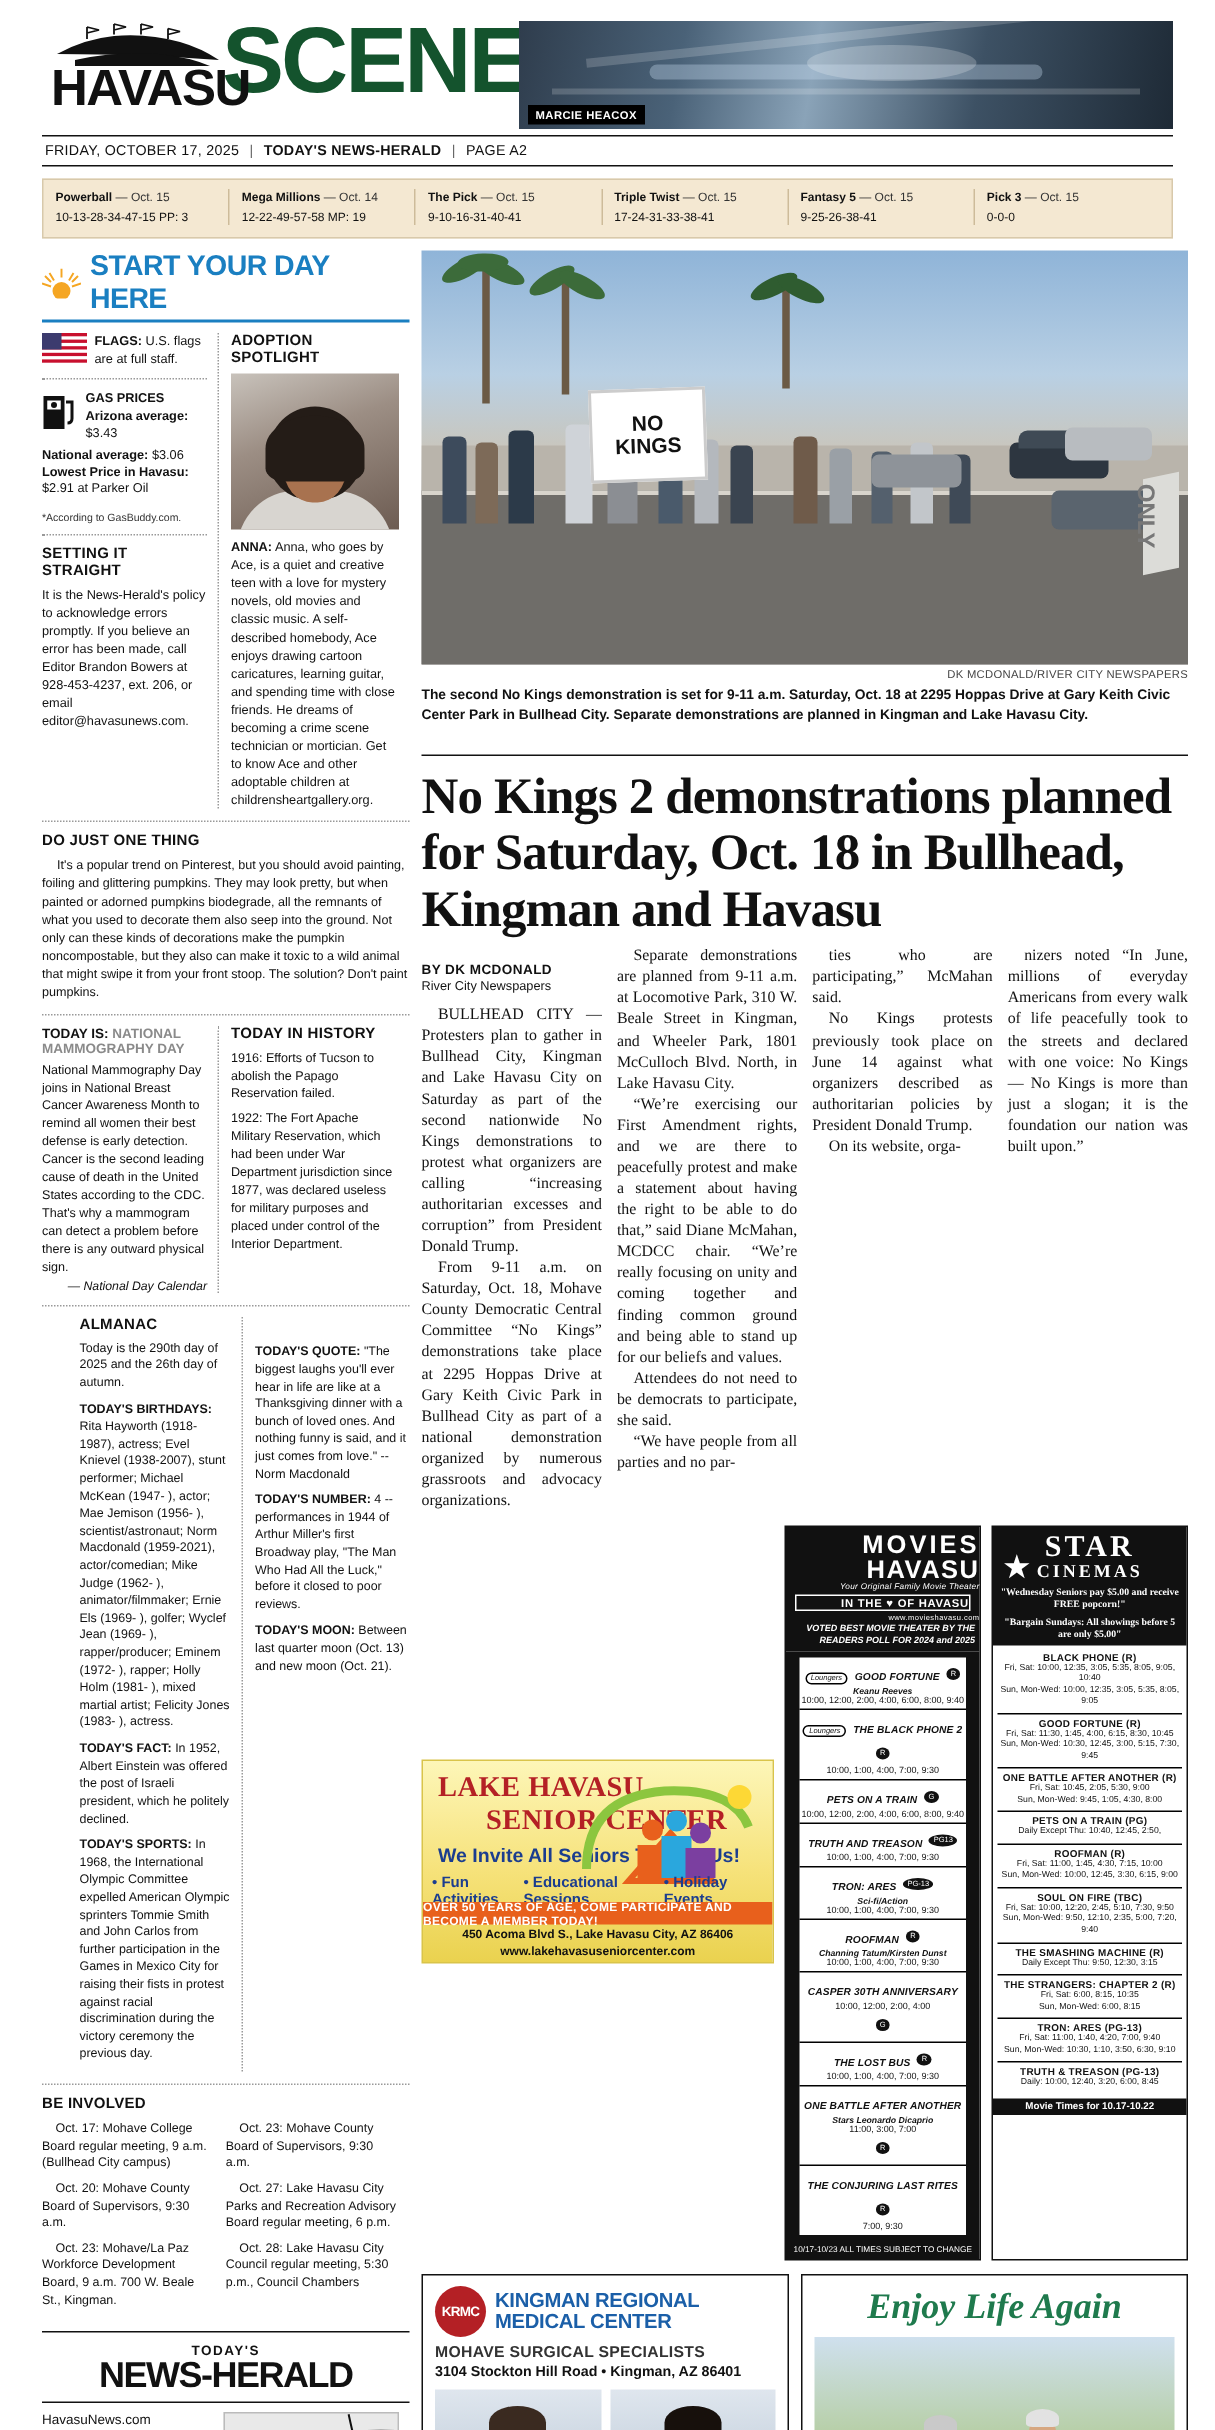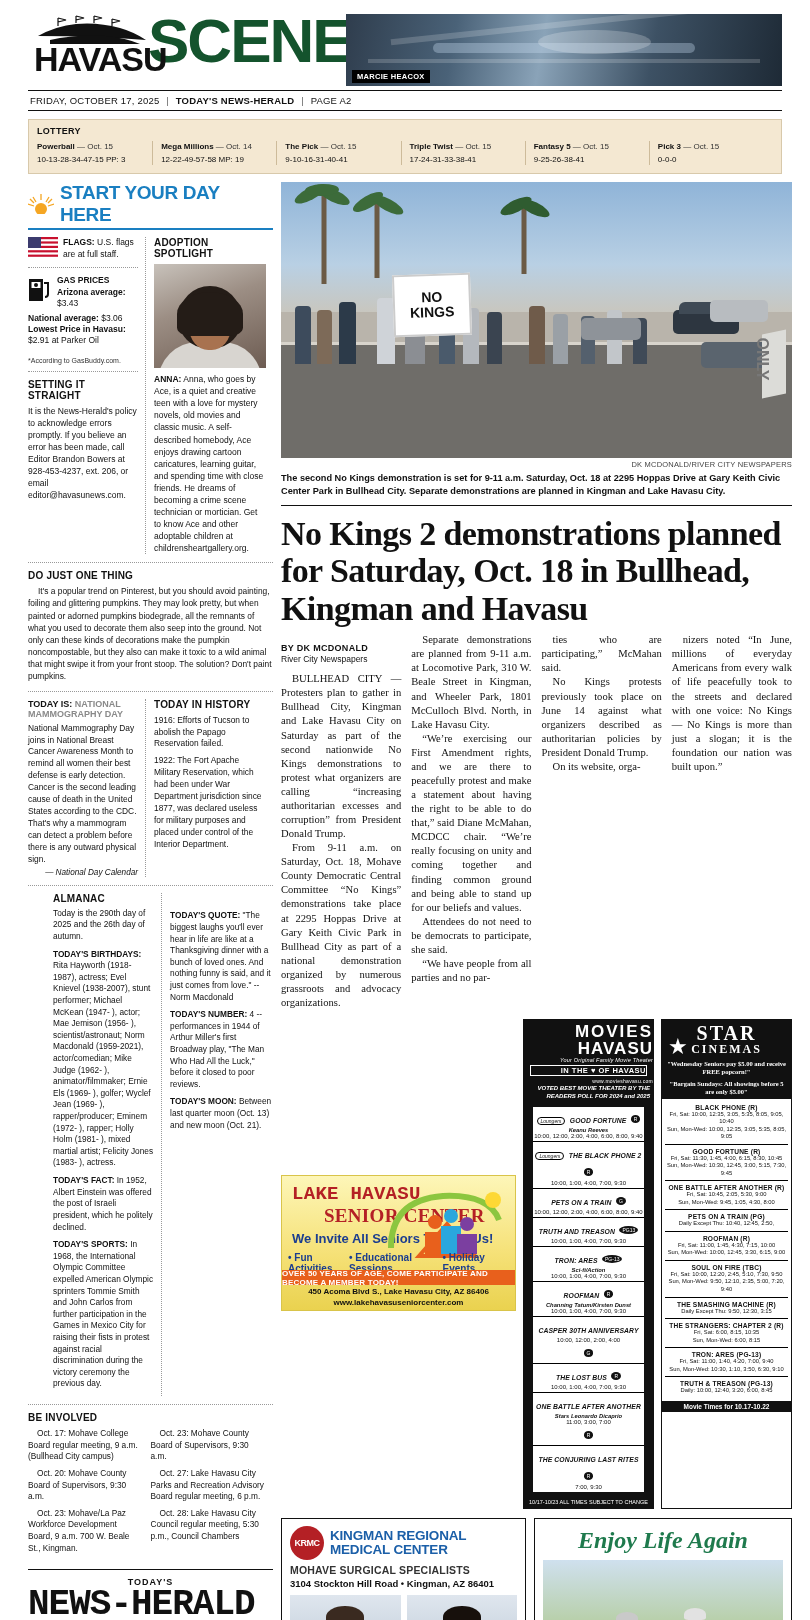--- a/index.html
+++ b/index.html
@@ -114,21 +114,21 @@
 
   
   .be-inv { margin-top: 8px; border-top: 1px dotted #999; padding-top: 7px; }
   .bi-cols { display: flex; margin-top: 5px; }
   .bi-c { width: 50%; padding-right: 8px; }
   .bi-item { font-size: 8.3px; line-height: 1.4; text-indent: 9px; margin-bottom: 5px; }
 
   
   .nh-block { margin-top: 10px; border-top: 1px solid #111; padding-top: 7px; }
   .nh-today { font-size: 9px; font-weight: 700; letter-spacing: 1px; text-align: center; }
-  .nh-name { font-size: 36px; font-weight: 700; font-family: Liberation Mono, monospace; letter-spacing: -1px; text-align: left; line-height: 1.02; }
+  .nh-name { font-size: 24px; font-weight: 700; font-family: Liberation Sans, sans-serif; letter-spacing: -1px; text-align: center; line-height: 1.02; }
   .nh-rule { border-bottom: 1px solid #111; margin: 4px 0 6px; }
   .nh-cols { display: flex; }
   .nh-l { width: 118px; padding-right: 7px; }
   .nh-r { width: 120px; padding-left: 3px; }
   .nh-site { font-size: 9px; font-weight: 400; margin-bottom: 6px; }
   .nh-lab { font-size: 9px; font-weight: 700; letter-spacing: .2px; }
   .nh-val { font-size: 8.5px; line-height: 1.4; }
   .map-box { width: 100%; height: 72px; background: #e8e8e8; border: 1px solid #bbb; position: relative; overflow: hidden; margin-bottom: 6px; }
 
   
@@ -144,42 +144,42 @@
   .palm-fr { position: absolute; width: 34px; height: 12px; border-radius: 50%; background: #3c6b3a; }
   .crowd-fig { position: absolute; bottom: 34%; border-radius: 4px 4px 0 0; }
   .sign-board {
     position: absolute; left: 112px; top: 92px; width: 78px; height: 62px;
     background: #fff; border: 2px solid #ccc; transform: rotate(-2deg);
     display: flex; flex-direction: column; align-items: center; justify-content: center;
     font-weight: 700; font-size: 14px; color: #111; line-height: 1.05;
   }
   .car { position: absolute; border-radius: 5px; }
   .photo-credit { font-size: 7.5px; text-align: right; color: #444; letter-spacing: .2px; margin-top: 2px; }
-  .cutline { font-size: 9.2px; font-weight: 700; line-height: 1.35; margin-top: 3px; border-bottom: 1px solid #111; padding-bottom: 8px; }
+  .cutline { font-size: 9.2px; font-weight: 700; line-height: 1.35; margin-top: 3px; border-bottom: 1px solid #111; padding-bottom: 21px; }
   .headline {
     font-family: "Liberation Serif", serif; font-weight: 700;
     font-size: 34px; line-height: 1.1; letter-spacing: -.6px; margin-top: 9px;
   }
   .byline { font-size: 9px; font-weight: 700; letter-spacing: .3px; margin-top: 10px; }
   .byline-sub { font-size: 8.5px; margin-top: 1px; }
   .art-cols { display: flex; margin-top: 6px; gap: 10px; }
   .art-col { flex: 1; }
   .art-col p {
     font-family: "Liberation Serif", serif;
     font-size: 10.6px; line-height: 1.33; text-indent: 11px; text-align: justify;
   }
   .art-col p:first-child { margin-top: 0; }
 
   
   .senior-ad {
     margin-top: 10px; height: 136px; position: relative; overflow: hidden;
     background: linear-gradient(180deg,#fdf6b8 0%,#f6e27a 55%,#ead24f 100%);
     border: 1px solid #d9c44a;
   }
-  .sa-l1 { position: absolute; left: 10px; top: 7px; font-family: Liberation Mono, monospace; font-weight: 700; font-size: 19px; color: #b42025; letter-spacing: .3px; }
+  .sa-l1 { position: absolute; left: 10px; top: 7px; font-family: Liberation Serif, serif; font-weight: 700; font-size: 19px; color: #b42025; letter-spacing: .3px; }
   .sa-l2 { position: absolute; left: 42px; top: 29px; font-family: "Liberation Serif", serif; font-weight: 700; font-size: 19px; color: #b42025; letter-spacing: .3px; }
   .sa-l3 { position: absolute; left: 10px; top: 55px; font-weight: 700; font-size: 13px; color: #1b3d8f; }
   .sa-bul { position: absolute; left: 6px; top: 76px; right: 6px; display: flex; justify-content: space-between; font-weight: 700; font-size: 10px; color: #1b3d8f; }
   .sa-band { position: absolute; left: 0; right: 0; top: 94px; height: 15px; background: #e8601c; color: #fff; font-weight: 700; font-size: 8px; display: flex; align-items: center; justify-content: center; letter-spacing: .2px; }
   .sa-foot { position: absolute; left: 0; right: 0; top: 110px; text-align: center; font-size: 8px; line-height: 1.4; color: #111; font-weight: 700; }
   .sa-people { position: absolute; right: 10px; top: 10px; width: 120px; height: 80px; }
   .mh-ad { width: 131px; background: #fff; border: 1px solid #111; position: relative; }
   .film-strip { background: #111; padding: 4px 9px; }
   .mh-head { background: #111; color: #fff; text-align: right; padding: 3px 0 2px; }
   .mh-t1 { font-size: 17px; font-weight: 700; letter-spacing: 2px; line-height: 1; }
@@ -261,21 +261,20 @@
 
   <div class="dateline">
     <span>FRIDAY, OCTOBER 17, 2025</span>
     <span class="sep">|</span>
     <b>TODAY'S NEWS-HERALD</b>
     <span class="sep">|</span>
     <span>PAGE  A2</span>
   </div>
 
   <div class="lottery">
-    <div class="lottery-title">LOTTERY</div>
     <div class="lottery-row">
       <div class="lot-item">
         <span class="nm">Powerball</span>
         <span class="dt">— Oct. 15</span>
         <div class="nums">10-13-28-34-47-15 PP: 3</div>
       </div>
       <div class="lot-item">
         <span class="nm">Mega Millions</span>
         <span class="dt">— Oct. 14</span>
         <div class="nums">12-22-49-57-58 MP: 19</div>

